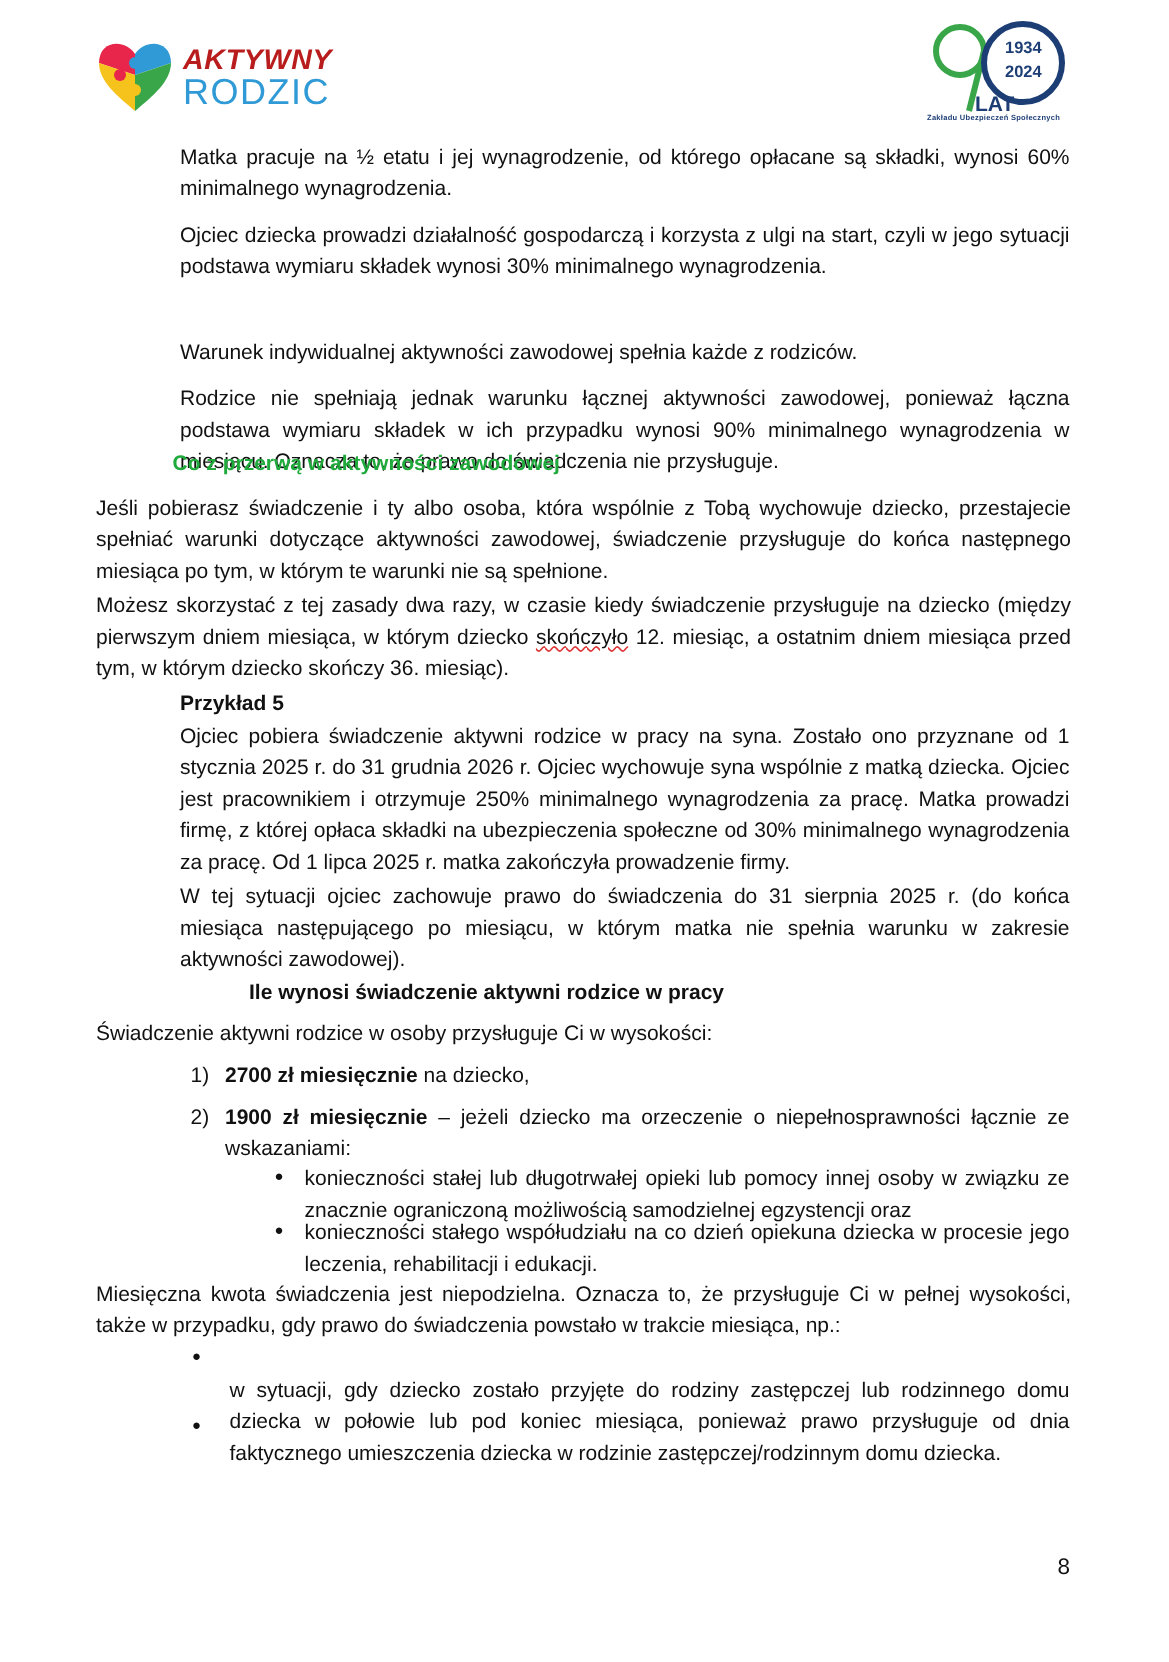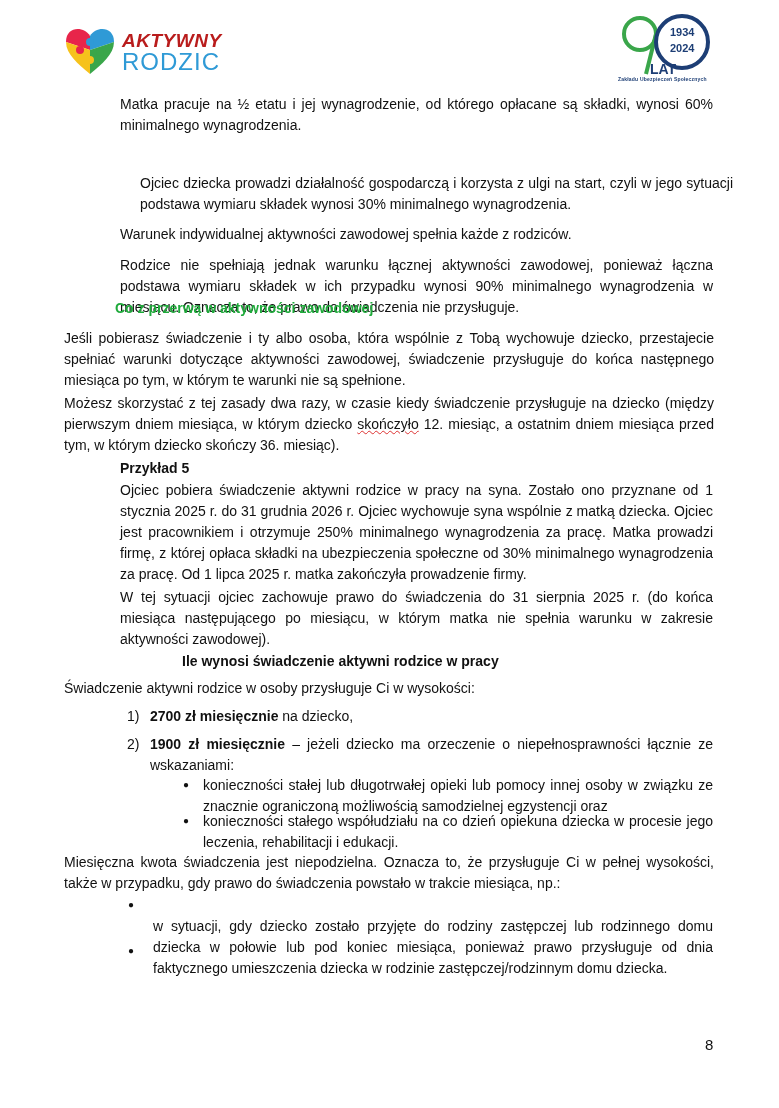--- a/index.html
+++ b/index.html
@@ -51,42 +51,42 @@
     </svg>
     <span class="yr" style="left:60px;top:14px;">1934</span>
     <span class="yr" style="left:60px;top:30px;">2024</span>
     <span class="lat">LAT</span>
     <span class="zus">Zakładu Ubezpieczeń Społecznych</span>
   </div>
 
   <div class="txt ind1" style="top:94px;">
       <p>Matka pracuje na ½ etatu i jej wynagrodzenie, od którego opłacane są składki, wynosi 60% minimalnego wynagrodzenia.</p>
     </div>
-  <div class="txt ind1" style="top:173px;margin-left:20px;">
+  <div class="txt ind1" style="top:146px;">
       <p>Ojciec dziecka prowadzi działalność gospodarczą i korzysta z ulgi na start, czyli w jego sytuacji podstawa wymiaru składek wynosi 30% minimalnego wynagrodzenia.</p>
     </div>
   <div class="txt ind1" style="top:224px;">
       <p>Warunek indywidualnej aktywności zawodowej spełnia każde z rodziców.</p>
     </div>
   <div class="txt ind1" style="top:255px;">
       <p>Rodzice nie spełniają jednak warunku łącznej aktywności zawodowej, ponieważ łączna podstawa wymiaru składek w ich przypadku wynosi 90% minimalnego wynagrodzenia w miesiącu. Oznacza to, że prawo do świadczenia nie przysługuje.</p>
     </div>
 
   <div class="txt ind0" style="top:328px;">Jeśli pobierasz świadczenie i ty albo osoba, która wspólnie z Tobą wychowuje dziecko, przestajecie spełniać warunki dotyczące aktywności zawodowej, świadczenie przysługuje do końca następnego miesiąca po tym, w którym te warunki nie są spełnione.</div>
 
   <div class="txt green" style="left:115px;top:298px;">Co z przerwą w aktywności zawodowej</div>
   <div class="txt ind0" style="top:393px;">
     <span>Możesz skorzystać z tej zasady dwa razy, w czasie kiedy świadczenie przysługuje na dziecko (między pierwszym dniem miesiąca, w którym dziecko </span><span class="spell">skończyło</span><span> 12. miesiąc, a ostatnim dniem miesiąca przed tym, w którym dziecko skończy 36. miesiąc).</span>
   </div>
 
   <div class="txt ind1 bold" style="top:458px;">Przykład 5</div>
   <div class="txt ind1" style="top:480px;">Ojciec pobiera świadczenie aktywni rodzice w pracy na syna. Zostało ono przyznane od 1 stycznia 2025 r. do 31 grudnia 2026 r. Ojciec wychowuje syna wspólnie z matką dziecka. Ojciec jest pracownikiem i otrzymuje 250% minimalnego wynagrodzenia za pracę. Matka prowadzi firmę, z której opłaca składki na ubezpieczenia społeczne od 30% minimalnego wynagrodzenia za pracę. Od 1 lipca 2025 r. matka zakończyła prowadzenie firmy.</div>
   <div class="txt ind1" style="top:587px;">W tej sytuacji ojciec zachowuje prawo do świadczenia do 31 sierpnia 2025 r. (do końca miesiąca następującego po miesiącu, w którym matka nie spełnia warunku w zakresie aktywności zawodowej).</div>
 
-  <div class="txt bold" style="left:182px;top:651px;">Ile wynosi świadczenie aktywni rodzice w pracy</div>
+  <div class="txt bold" style="left:166px;top:651px;">Ile wynosi świadczenie aktywni rodzice w pracy</div>
   <div class="txt ind0" style="top:678px;">Świadczenie aktywni rodzice w osoby przysługuje Ci w wysokości:</div>
 
   <span class="num" style="left:127px;top:706px;">1)</span>
   <div class="txt" style="left:150px;top:706px;width:563px;">
     <span class="bold">2700 zł miesięcznie</span><span> na dziecko,</span>
   </div>
 
   <span class="num" style="left:127px;top:734px;">2)</span>
   <div class="txt" style="left:150px;top:734px;width:563px;">
     <span class="bold">1900 zł miesięcznie</span><span> – jeżeli dziecko ma orzeczenie o niepełnosprawności łącznie ze wskazaniami:</span>

